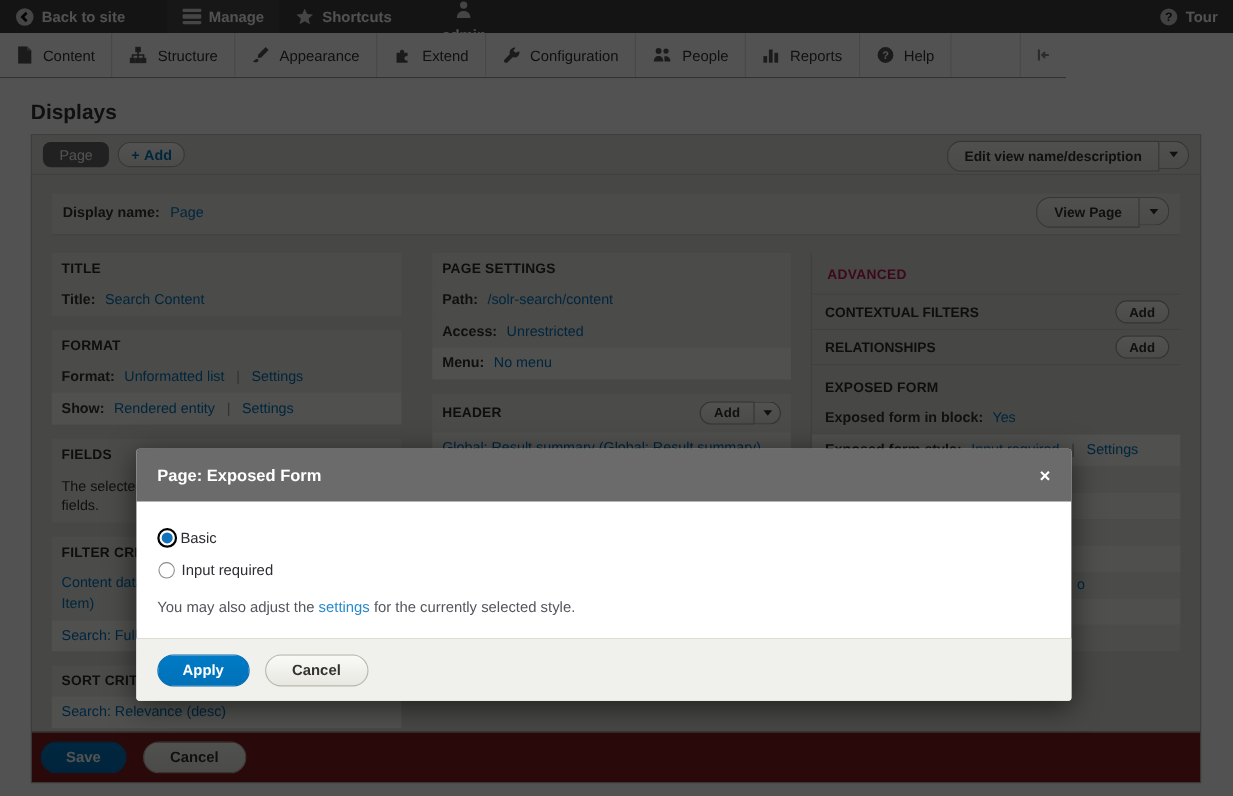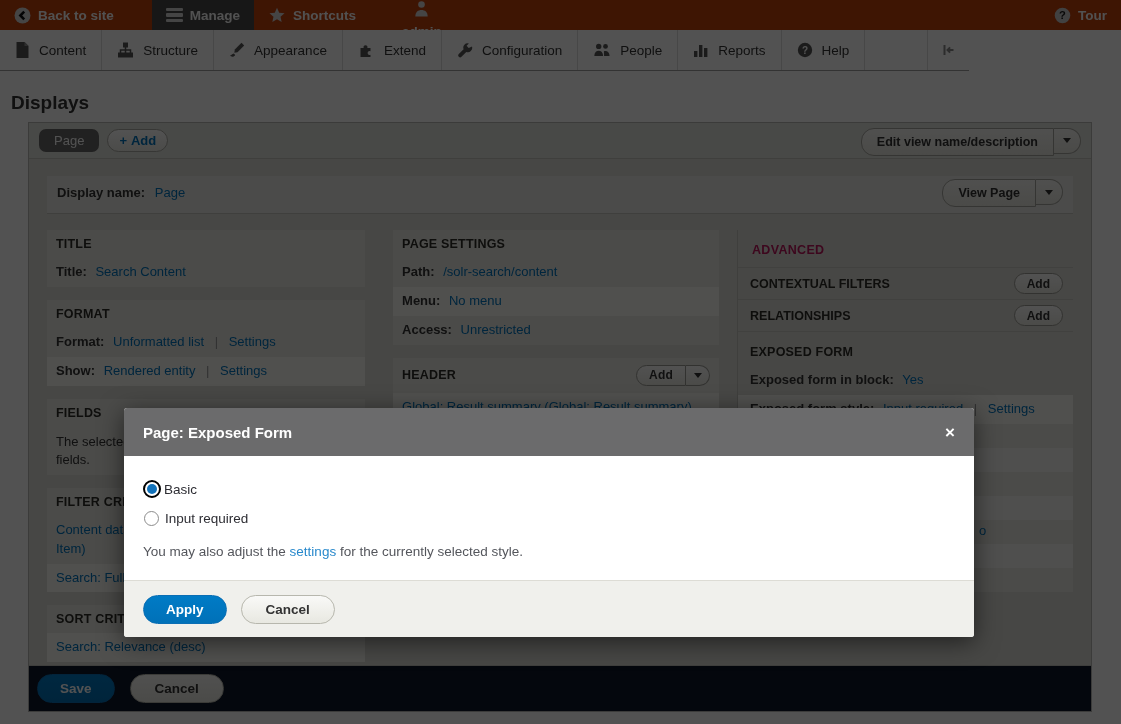--- a/index.html
+++ b/index.html
@@ -6,21 +6,21 @@
   html,body { width:1121px; height:724px; }
   body {
     position:relative; overflow:hidden;
     background:#ffffff;
     font-family:"Liberation Sans", sans-serif;
     font-size:13px; color:#333;
   }
   
   .toolbar-bar {
     position:absolute; left:0; top:0; width:1121px; height:30px;
-    background:#c2410c; display:flex; align-items:stretch; z-index:10;
+    background:#404040; display:flex; align-items:stretch; z-index:10;
   }
   .tb-item {
     display:flex; align-items:center; gap:7px; padding:0 14px;
     color:#fafafa; font-weight:bold; font-size:13.5px; cursor:pointer;
   }
   .tb-item.active { background:#4a4a4a; margin-left:24px; }
   .tb-spacer { flex:1; }
   .hamburger { display:flex; flex-direction:column; gap:2.5px; }
   .hamburger span { display:block; width:17px; height:3.2px; background:#d6d6d6; border-radius:1px; }
   
@@ -29,21 +29,21 @@
     background:#ffffff; border-bottom:1px solid #9f9f9f;
     display:flex; align-items:stretch; z-index:10;
   }
   .tray-item {
     display:flex; align-items:center; gap:9px; padding:0 15px;
     border-right:1px solid #dddddd; color:#333; font-size:13.5px; cursor:pointer;
   }
   .tray-spacer { flex:1; }
   .tray-toggle { display:flex; align-items:center; padding:0 12px; border-left:1px solid #dddddd; cursor:pointer; }
   
-  .page-title { position:absolute; left:11px; top:92px; font-size:19px; font-weight:bold; color:#333; }
+  .page-title { position:absolute; left:28px; top:92px; font-size:19px; font-weight:bold; color:#333; }
   .views-panel {
     position:absolute; left:28px; top:122px; width:1064px; height:590px;
     border:1px solid #b9b9b3; background:#dddcd6;
     display:flex; flex-direction:column;
   }
   .display-tabs {
     height:36px; background:#e1e2dc; border-bottom:1px solid #c5c5bf;
     display:flex; align-items:center; padding:0 10px; gap:8px; flex:0 0 auto;
   }
   .display-tab {
@@ -112,21 +112,21 @@
   }
   .adv-section.last { border-bottom:1px solid #c9c9c3; margin-bottom:6px; }
   .col-right .bucket-header { padding-left:12px; }
   .col-right .vrow { padding-left:12px; }
   .ghost-row { height:24px; position:relative; }
   .ghost-row.base { background:#e9e9e4; }
   .ghost-row.stripe { background:#f6f6f2; }
   .ghost-fragment { position:absolute; left:241px; top:3px; }
   
   .panel-actions {
-    flex:0 0 auto; height:46px; background:#0f172a; border-top:1px solid #c3c3bd;
+    flex:0 0 auto; height:46px; background:#7f1d1d; border-top:1px solid #c3c3bd;
     display:flex; align-items:center; gap:15px; padding:0 8px;
   }
   .btn-primary {
     background:linear-gradient(#007bc6,#0071b8); border:1px solid #0a6eb4;
     color:#fff; font-weight:bold; font-size:13.5px; border-radius:20em;
     padding:6px 22px; cursor:pointer;
   }
   .btn-default {
     background:linear-gradient(#f9f9f7,#e8e8e1); border:1px solid #b7b7ad;
     color:#333; font-weight:bold; font-size:13.5px; border-radius:20em;
@@ -385,27 +385,27 @@
         </div>
       </div>
 
       <div class="col-mid">
         <div class="bucket">
           <div class="bucket-header">PAGE SETTINGS</div>
           <div class="vrow">
             <span class="lbl">Path:</span>
             <a class="link">/solr-search/content</a>
           </div>
-          <div class="vrow stripe">
-            <span class="lbl">Menu:</span>
-            <a class="link">No menu</a>
-          </div>
           <div class="vrow">
             <span class="lbl">Access:</span>
             <a class="link">Unrestricted</a>
+          </div>
+          <div class="vrow stripe">
+            <span class="lbl">Menu:</span>
+            <a class="link">No menu</a>
           </div>
         </div>
         <div class="bucket">
           <div class="bucket-header">
             <span>HEADER</span>
             <span style="display:inline-flex;">
               <span class="btn-xs grouped">Add</span>
               <span class="btn-xs-arrow">
                   <span class="caret"></span>
                 </span>

